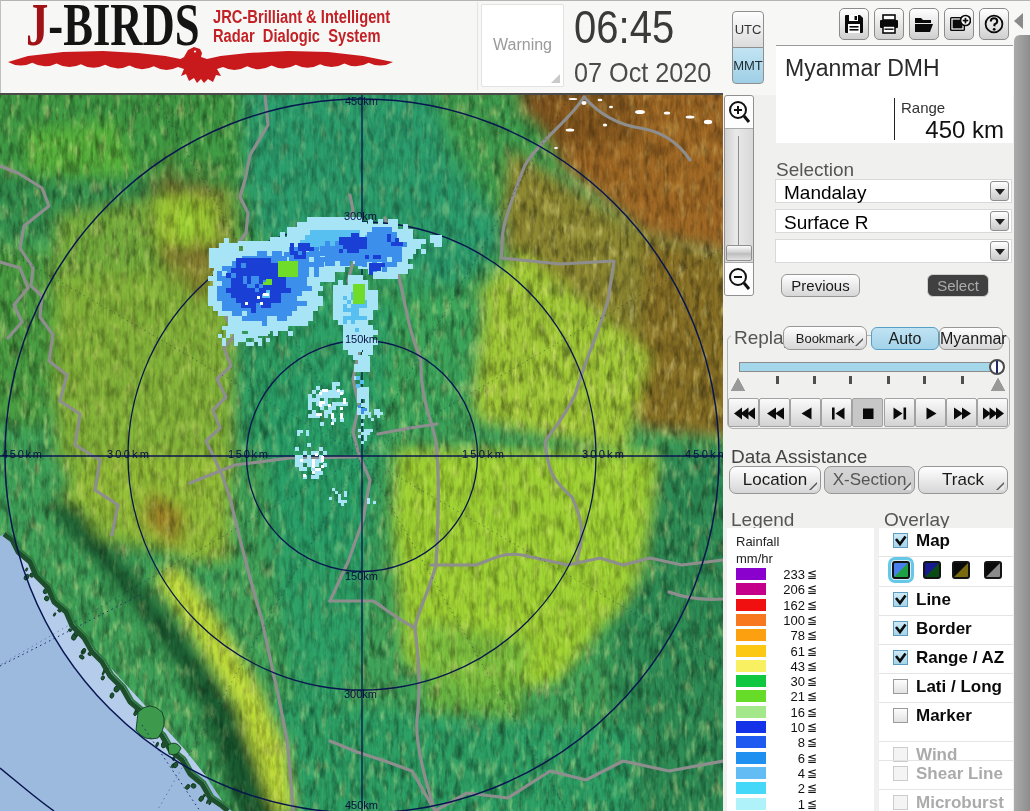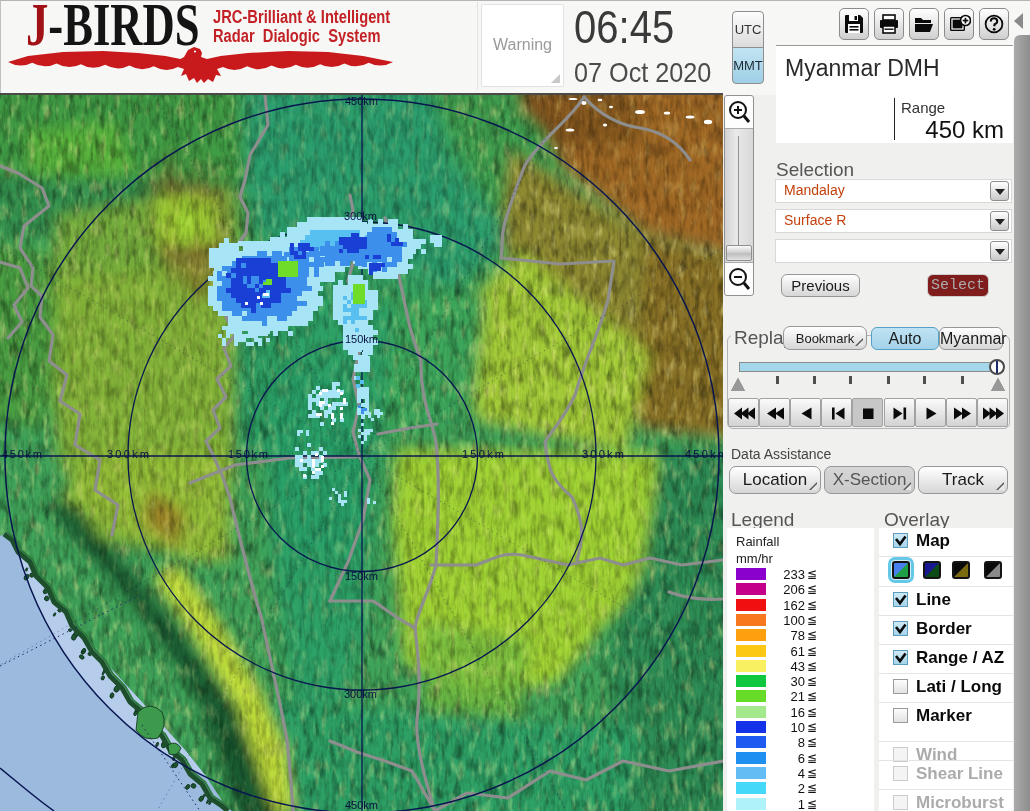--- a/index.html
+++ b/index.html
@@ -32,25 +32,25 @@
 #zline{position:absolute;left:13px;top:40px;width:1px;height:112px;background:#8f8f8f;}
 #zthumb{position:absolute;left:1px;top:149px;width:26px;height:16px;background:linear-gradient(#fbfbfb,#d0d0d0 45%,#bdbdbd 55%,#e3e3e3);border:1px solid #909090;box-sizing:border-box;border-radius:2px;}
 
 #box1{left:776px;top:45px;width:237px;height:97px;background:#fff;border-top:1px solid #99999a;}
 #dmh{position:absolute;left:9px;top:9px;font-size:23px;color:#2a2a2a;}
 #rngdiv{position:absolute;left:118px;top:52px;width:1px;height:42px;background:#222;}
 #rnglab{position:absolute;left:125px;top:53px;font-size:15px;color:#333;}
 #rngval{position:absolute;right:9px;top:70px;font-size:24px;color:#111;}
 .plabel{font-size:19px;color:#555;}
 .drop{left:775px;width:237px;height:24px;background:#fff;border:1px solid #d9d9d9;box-sizing:border-box;}
-.drop .txt{position:absolute;left:8px;top:2px;font-size:14px;color:#c2410c;}
+.drop .txt{position:absolute;left:8px;top:2px;font-size:19px;color:#000000;}
 .dbtn{position:absolute;right:2px;top:1px;width:19px;height:20px;background:linear-gradient(#fff,#c9c9c9);border:1px solid #8e8e8e;border-radius:3px;box-sizing:border-box;}
 .dbtn:after{content:"";position:absolute;left:4px;top:7px;border-left:5px solid transparent;border-right:5px solid transparent;border-top:6px solid #222;}
 .btn{background:linear-gradient(#ffffff,#d6d6d6);border:1px solid #979797;border-radius:6px;box-sizing:border-box;text-align:center;color:#1a1a1a;}
-.btn.dis{background:#7f1d1d;border-color:#cfcfcf;color:#ababab;font-family:Liberation Mono, monospace;}
+.btn.dis{background:#404040;border-color:#cfcfcf;color:#ababab;}
 .btn.pressed{background:linear-gradient(#d6d6d6,#cacaca);color:#555;}
 .cgrip{position:absolute;right:3px;bottom:3px;width:0;height:0;border-left:8px solid transparent;border-bottom:8px solid #555;}
 .cgrip:after{content:"";position:absolute;left:-6px;top:2px;border-left:6px solid transparent;border-bottom:6px solid #e8e8e8;}
 #replaybox{left:727px;top:335px;width:281px;height:92px;border:1px solid #b3b3b3;border-radius:6px;}
 #replaylab{left:731px;top:327px;background:#f0f0ef;padding:0 3px;}
 #sldtrack{left:739px;top:362px;width:265px;height:10px;background:#a5d7ea;border:1px solid #8b8b8b;box-sizing:border-box;}
 #sldthumb{left:989px;top:359px;width:16px;height:16px;border-radius:50%;background:#fdfdfd;border:2px solid #4a4a4a;box-sizing:border-box;}
 #sldthumb:after{content:"";position:absolute;left:5px;top:0px;width:2px;height:12px;background:#1a2a6a;}
 .tick{top:376px;width:3px;height:8px;background:#4f4f4f;}
 .tri{top:378px;width:0;height:0;border-left:7px solid transparent;border-right:7px solid transparent;border-bottom:13px solid #999;filter:drop-shadow(0 0 0.5px #555);}
@@ -2201,21 +2201,21 @@
     </div>
     <div class="pbtn" style="left: 248.8px;">
       <svg width="31" height="29" viewBox="0 0 31 29">
         <polygon points="13,14.5 5,8.5 5,20.5" fill="#0a0a0a"></polygon>
         <polygon points="19.5,14.5 11.5,8.5 11.5,20.5" fill="#0a0a0a"></polygon>
         <polygon points="26,14.5 18,8.5 18,20.5" fill="#0a0a0a"></polygon>
       </svg>
     </div>
   </div>
 
-<div class="abs plabel" style="left:731px;top:446px;font-size:14px;color:#444">Data Assistance</div>
+<div class="abs plabel" style="left:731px;top:446px;font-size:19px;color:#444">Data Assistance</div>
 <div class="abs btn" style="left:729px;top:466px;width:92px;height:28px;font-size:17px;line-height:26px;border-radius:7px;">Location<div class="cgrip"></div></div>
 <div class="abs btn pressed" style="left:824px;top:466px;width:91px;height:28px;font-size:17px;line-height:26px;border-radius:7px;">X-Section<div class="cgrip"></div></div>
 <div class="abs btn" style="left:918px;top:466px;width:90px;height:28px;font-size:17px;line-height:26px;border-radius:7px;">Track<div class="cgrip"></div></div>
 
 <div class="abs plabel" style="left:731px;top:509px">Legend</div>
 <div class="abs plabel" style="left:884px;top:509px">Overlay</div>
 <div class="abs" id="legbox">
   <div class="lrow" style="top:6px">Rainfall</div>
   <div class="lrow" style="top:23px">mm/hr</div>
 <div class="sw" style="top:40.0px;background:#8a00cc"></div>

